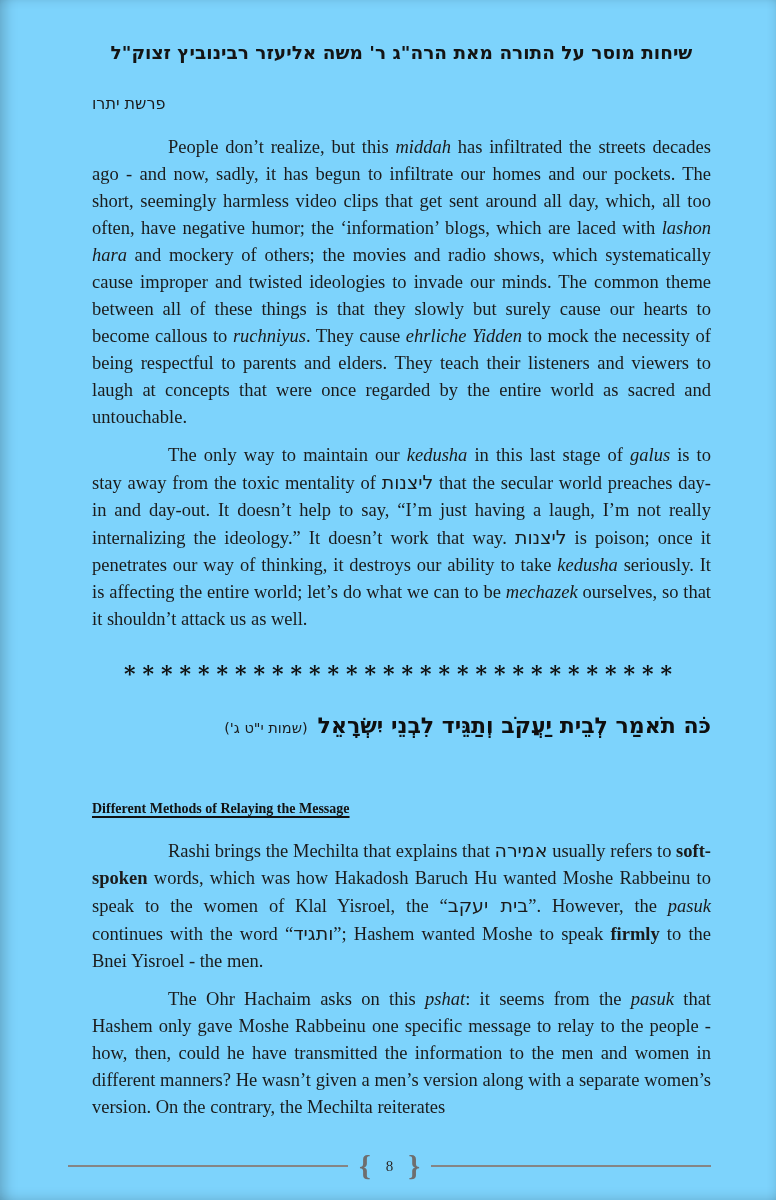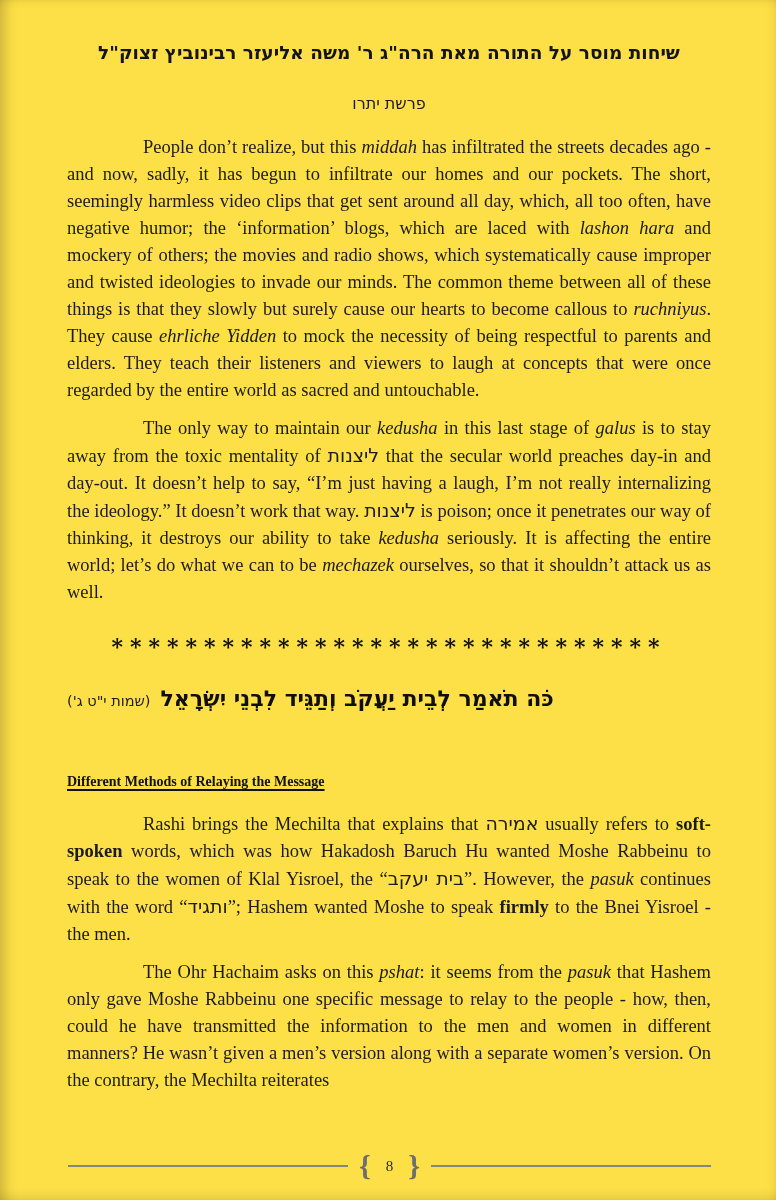--- a/index.html
+++ b/index.html
@@ -6,43 +6,43 @@
     margin: 0;
     padding: 0;
     background: #ffffff;
     font-family: "Liberation Serif", serif;
   }
   .page {
     position: relative;
     width: 776px;
     height: 1200px;
     box-sizing: border-box;
-    background: #fde047;
-    padding: 40px 65px 0 67px;
+    background: #7dd3fc;
+    padding: 40px 65px 0 92px;
     overflow: hidden;
     box-shadow:
       inset 16px 0 14px -12px rgba(0,0,0,0.22),
       inset 0 10px 10px -9px rgba(0,0,0,0.10),
       inset -10px 0 10px -9px rgba(0,0,0,0.10),
       inset 0 -12px 12px -10px rgba(0,0,0,0.14);
     color: #1b1b1b;
   }
   .doc-title {
     direction: rtl;
     text-align: center;
     font-family: "DejaVu Sans", sans-serif;
     font-weight: bold;
     font-size: 18.5px;
     line-height: 26px;
     margin-bottom: 26px;
     color: #141414;
   }
   .doc-subtitle {
     direction: rtl;
-    text-align: center;
+    text-align: left;
     font-family: "DejaVu Sans", sans-serif;
     font-size: 16px;
     line-height: 24px;
     margin-bottom: 18px;
     color: #1b1b1b;
   }
   .para {
     font-size: 18.5px;
     line-height: 27px;
     text-align: justify;
@@ -65,21 +65,21 @@
     font-weight: bold;
     font-size: 22px;
     letter-spacing: 7px;
     line-height: 24px;
     margin: 28px 0 24px 0;
     white-space: nowrap;
     color: #111;
   }
   .verse-line {
     direction: rtl;
-    text-align: left;
+    text-align: right;
     margin: 0 0 50px 0;
     line-height: 34px;
   }
   .verse-text {
     font-family: "DejaVu Sans", sans-serif;
     font-weight: bold;
     font-size: 22px;
     color: #0f0f0f;
   }
   .verse-cite {

